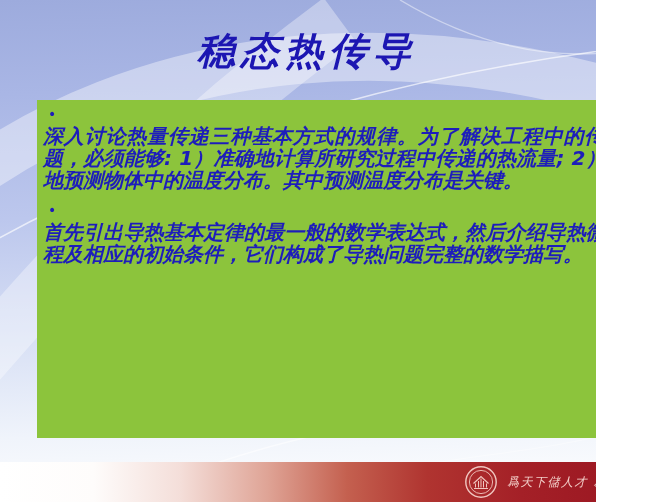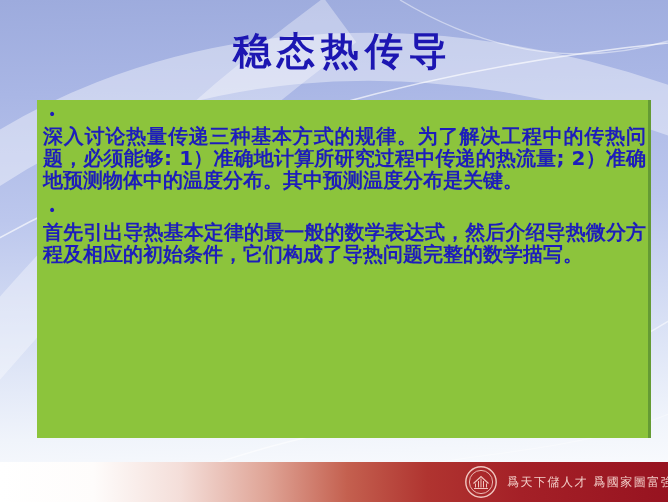--- a/index.html
+++ b/index.html
@@ -1,23 +1,24 @@
 <!DOCTYPE html>
 <html><head>
 <meta charset="utf-8">
 <style>
   html,body{margin:0;padding:0;}
   body{
     width:668px;height:502px;overflow:hidden;position:relative;
     font-family:"DejaVu Sans","Liberation Sans",sans-serif;
   }
   .slide{
-    position:absolute;inset:0;width:668px;height:502px;
+    position:absolute;inset:0;width:596px;height:502px;
     background:linear-gradient(178deg,#9dabdd 0%,#a9b6e5 18%,#bcc7ed 42%,#d9e1f5 66%,#f0f4fb 84%,#ffffff 100%);
     overflow:hidden;
+    font-style:italic;
   }
   .swoosh-layer{position:absolute;inset:0;pointer-events:none;}
   .page-title{
     position:absolute;top:26px;left:0;width:100%;
     text-align:center;
     font-size:38px;font-weight:bold;letter-spacing:6px;
     color:#1c16b2;
     transform:translateX(9px);
   }
   .content-box{

